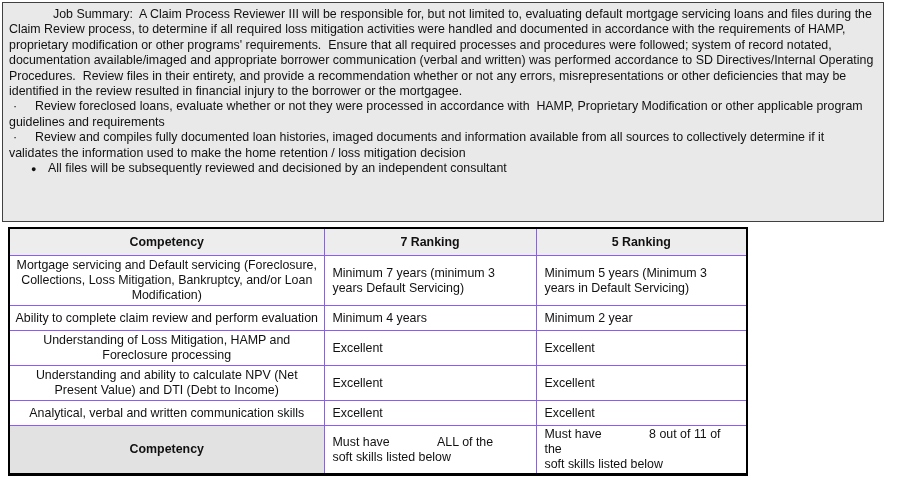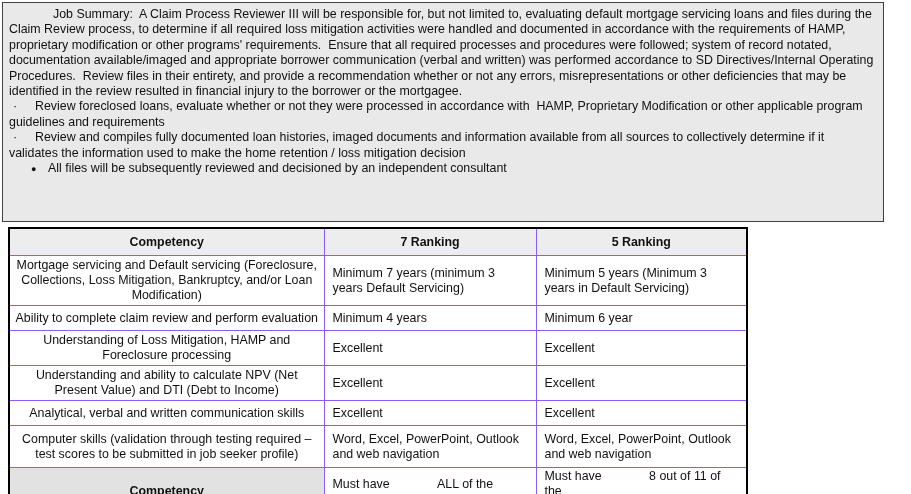--- a/index.html
+++ b/index.html
@@ -98,43 +98,38 @@
   </thead>
   <tbody>
     <tr>
       <td class="c1">Mortgage servicing and Default servicing (Foreclosure, Collections, Loss Mitigation, Bankruptcy, and/or Loan Modification)</td>
       <td class="mid">Minimum 7 years (minimum 3 years Default Servicing)</td>
       <td class="mid">Minimum 5 years (Minimum 3 years in Default Servicing)</td>
     </tr>
     <tr>
       <td class="c1">Ability to complete claim review and perform evaluation</td>
       <td class="mid">Minimum 4 years</td>
-      <td class="mid">Minimum 6 year</td>
+      <td class="mid">Minimum 2 year</td>
     </tr>
     <tr>
       <td class="c1">Understanding of Loss Mitigation, HAMP and Foreclosure processing</td>
       <td class="mid">Excellent</td>
       <td class="mid">Excellent</td>
     </tr>
     <tr>
       <td class="c1">Understanding and ability to calculate NPV (Net Present Value) and DTI (Debt to Income)</td>
       <td class="mid">Excellent</td>
       <td class="mid">Excellent</td>
     </tr>
     <tr>
       <td class="c1">Analytical, verbal and written communication skills</td>
       <td class="mid">Excellent</td>
       <td class="mid">Excellent</td>
     </tr>
     <tr>
-      <td class="c1">Computer skills (validation through testing required – test scores to be submitted in job seeker profile)</td>
-      <td class="mid">Word, Excel, PowerPoint, Outlook and web navigation</td>
-      <td class="mid">Word, Excel, PowerPoint, Outlook and web navigation</td>
-    </tr>
-    <tr>
       <td class="c1 foot-label">Competency</td>
       <td class="mid">
         <div><span>Must have </span><span class="b">ALL</span><span> of the</span></div>
         <div>soft skills listed below</div>
       </td>
       <td class="mid">
         <div><span>Must have </span><span class="b">8 out of 11</span><span> of the</span></div>
         <div>soft skills listed below</div>
       </td>
     </tr>

